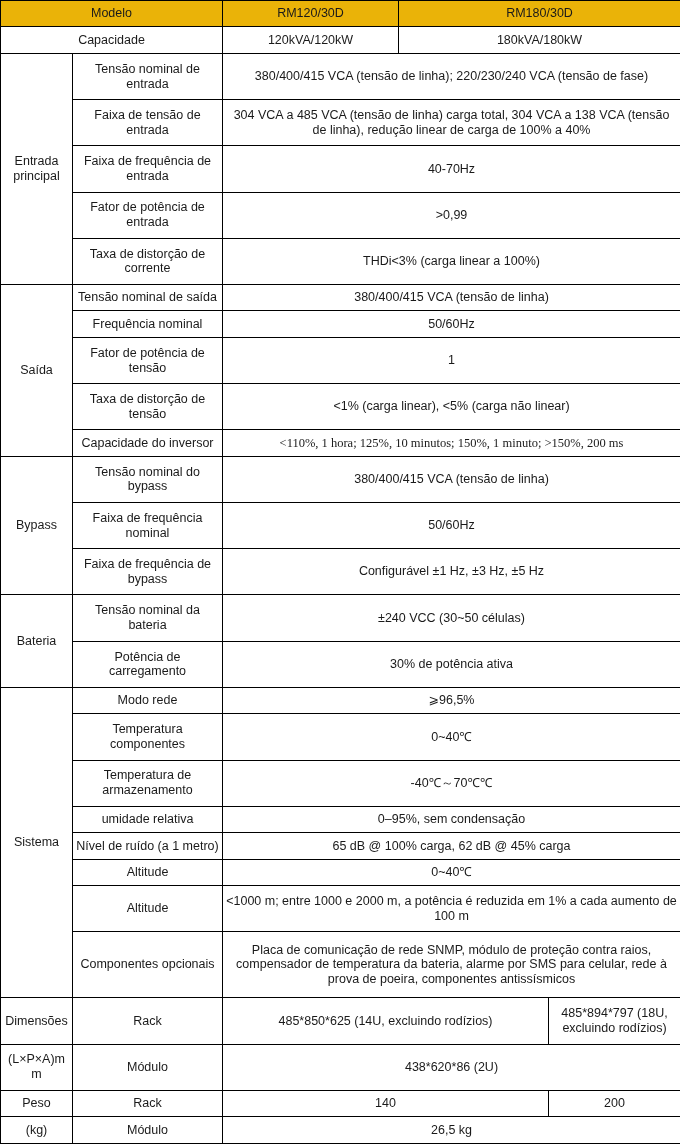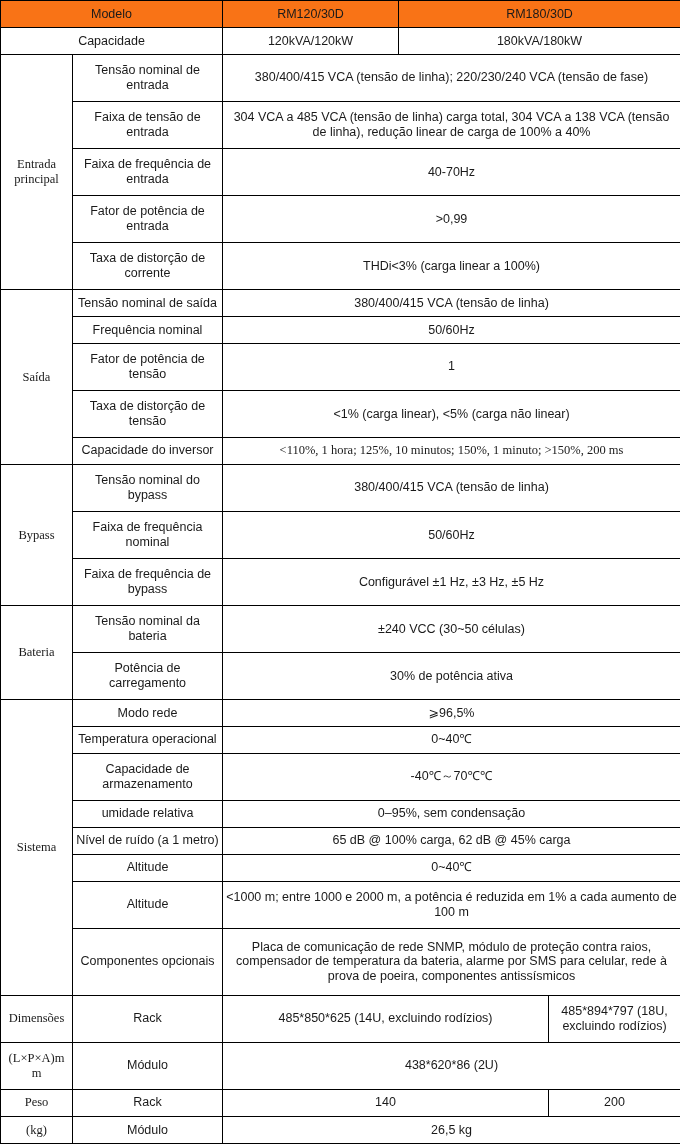--- a/index.html
+++ b/index.html
@@ -26,27 +26,26 @@
     text-align: center;
     vertical-align: middle;
     color: #1a1a1a;
     font-size: 12.5px;
     line-height: 1.18;
     padding: 2px 3px;
     word-wrap: break-word;
     overflow-wrap: break-word;
   }
   td.hdr {
-    background: #f97316;
+    background: #eab308;
     font-size: 13px;
     color: #111111;
   }
   td.cat {
     font-size: 12.5px;
-    font-family: Liberation Serif, serif;
   }
   td.sub {
     font-size: 12.5px;
     margin-left: 32px;
   }
   td.val {
     font-size: 12.5px;
     margin-left: 12px;
   }
   td.small {
@@ -151,25 +150,25 @@
       <td class="sub">Potência de carregamento</td>
       <td class="val" colspan="3">30% de potência ativa</td>
     </tr>
 
     <tr>
       <td class="cat" rowspan="8">Sistema</td>
       <td class="sub">Modo rede</td>
       <td class="val" colspan="3">⩾96,5%</td>
     </tr>
     <tr>
-      <td class="sub">Temperatura operacional</td>
+      <td class="sub">Temperatura componentes</td>
       <td class="val" colspan="3">0~40℃</td>
     </tr>
     <tr>
-      <td class="sub">Capacidade de armazenamento</td>
+      <td class="sub">Temperatura de armazenamento</td>
       <td class="val" colspan="3">-40℃～70℃℃</td>
     </tr>
     <tr>
       <td class="sub">umidade relativa</td>
       <td class="val" colspan="3">0–95%, sem condensação</td>
     </tr>
     <tr>
       <td class="sub">Nível de ruído (a 1 metro)</td>
       <td class="val" colspan="3">65 dB @ 100% carga, 62 dB @ 45% carga</td>
     </tr>

